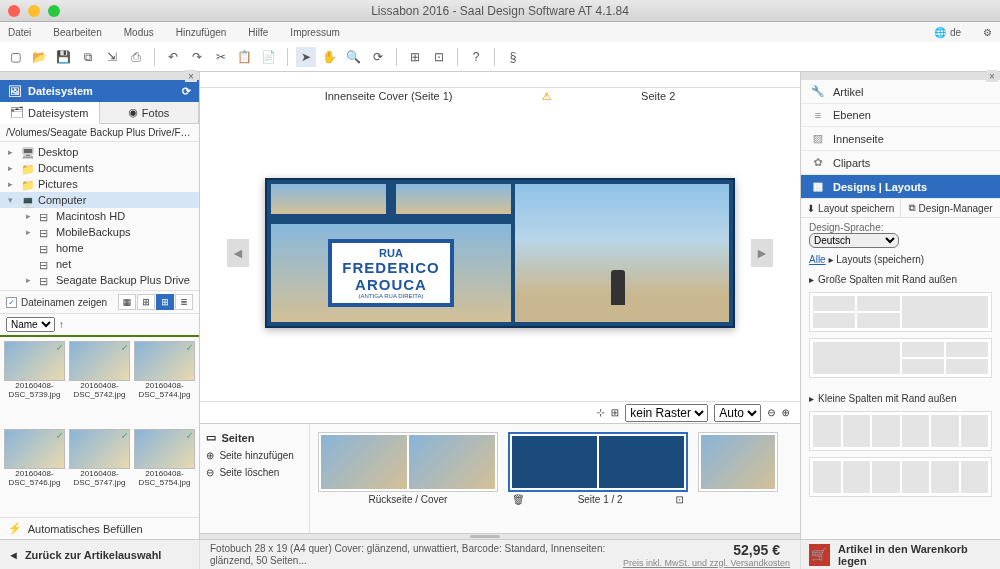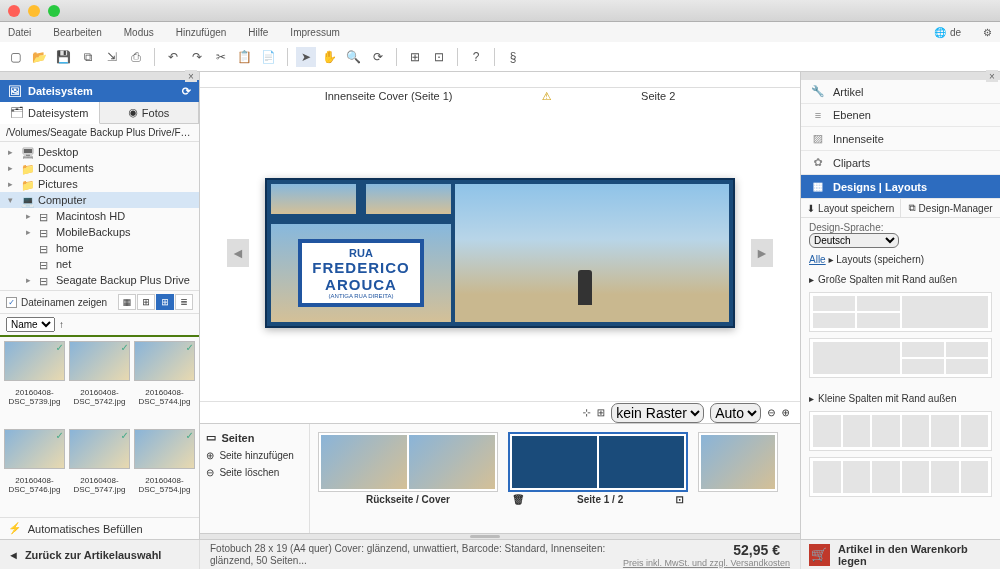--- a/index.html
+++ b/index.html
@@ -33,46 +33,46 @@
 .view-bar { display: flex; align-items: center; border-top: 1px solid #e0e0e0; border-bottom: 1px solid #e0e0e0; padding: 3px 6px; gap: 4px; font-size: 10px; }
 .view-bar .vb-btns { margin-left: auto; display: flex; gap: 1px; }
 .vb-btn { width: 18px; height: 16px; border: 1px solid #ccc; background: #fff; display: flex; align-items: center; justify-content: center; font-size: 9px; }
 .vb-btn.active { background: #2d6cbf; border-color: #2d6cbf; color: #fff; }
 .sort-bar { display: flex; align-items: center; padding: 3px 6px; border-bottom: 2px solid #4d7c0f; font-size: 10px; }
 .sort-bar select { font-size: 10px; }
 .thumbs { flex: 1; overflow-y: auto; padding: 4px; display: grid; grid-template-columns: repeat(3, 1fr); gap: 4px; }
 .thumb { position: relative; }
 .thumb-img { width: 100%; height: 40px; background: linear-gradient(135deg,#8ab4d8,#e8d9b0); border: 1px solid #bbb; }
 .thumb .chk { position: absolute; top: 1px; right: 1px; color: #4a8; font-size: 10px; }
-.thumb-label { font-size: 8px; text-align: center; line-height: 1.1; margin-top: 8px; overflow: hidden; }
+.thumb-label { font-size: 8px; text-align: center; line-height: 1.1; margin-top: 1px; overflow: hidden; }
 .auto-fill { padding: 4px 8px; border-top: 1px solid #e0e0e0; font-size: 11px; display: flex; align-items: center; gap: 6px; }
 .center { flex: 1; display: flex; flex-direction: column; background: #f6f6f6; }
 .canvas-area { flex: 1; position: relative; background: #fff; display: flex; flex-direction: column; }
 .ruler-top { height: 16px; background: #fff; border-bottom: 1px solid #ddd; }
 .page-labels { display: flex; justify-content: space-around; font-size: 11px; padding: 2px 80px; }
 .spread-wrap { flex: 1; display: flex; align-items: center; justify-content: center; position: relative; }
 .nav-arrow { width: 22px; height: 28px; background: #ddd; color: #888; display: flex; align-items: center; justify-content: center; cursor: pointer; font-size: 14px; }
 .spread { width: 470px; height: 150px; background: #1a4b7a; border: 2px solid #0d3055; box-shadow: 0 2px 8px rgba(0,0,0,.3); display: flex; gap: 4px; padding: 4px; margin: 0 16px; }
-.sp-left { display: grid; grid-template-columns: 1fr 1fr; gap: 10px; width: 180px; }
+.sp-left { display: grid; grid-template-columns: 1fr 1fr; gap: 10px; width: 240px; }
 .sp-cell { background: linear-gradient(180deg,#87b8dd,#d4c097); position: relative; }
 .sp-cell.sign { grid-column: span 2; display: flex; align-items: center; justify-content: center; }
 .sign-tile { background: #fff; border: 4px solid #2055a0; padding: 4px 10px; text-align: center; font-family: serif; color: #2055a0; }
 .sign-tile .r1 { font-size: 11px; font-weight: bold; }
 .sign-tile .r2 { font-size: 15px; font-weight: bold; letter-spacing: 1px; }
 .sign-tile .r3 { font-size: 6px; }
 .sp-right { flex: 1; background: linear-gradient(180deg,#8fc3e8 0%,#b8d5e8 40%,#c9b88f 80%); position: relative; }
 .person { position: absolute; left: 45%; bottom: 12%; width: 14px; height: 35px; background: #333; border-radius: 3px 3px 0 0; }
 .bottom-ctrl { height: 22px; display: flex; align-items: center; justify-content: flex-end; padding: 0 10px; gap: 6px; font-size: 10px; background: #fff; border-top: 1px solid #e0e0e0; }
-.bottom-ctrl select, .bottom-ctrl .bc-item { font-size: 14px; border-radius: 7px; }
+.bottom-ctrl select, .bottom-ctrl .bc-item { font-size: 12px; }
 .seiten-panel { height: 110px; border-top: 1px solid #ccc; background: #fafafa; display: flex; }
 .seiten-left { width: 110px; border-right: 1px solid #e0e0e0; padding: 4px; }
 .seiten-hdr { font-size: 11px; font-weight: bold; padding: 3px 2px; display: flex; align-items: center; gap: 5px; }
 .seiten-btn { font-size: 10px; padding: 3px 2px; display: flex; align-items: center; gap: 5px; cursor: pointer; }
 .seiten-strip { flex: 1; display: flex; align-items: flex-start; gap: 10px; padding: 8px; overflow-x: auto; }
-.sp-thumb { text-align: center; font-weight: bold; }
+.sp-thumb { text-align: center; }
 .sp-thumb-img { width: 180px; height: 60px; border: 1px solid #ccc; background: #fff; display: flex; gap: 2px; padding: 2px; }
 .sp-thumb-img.sel { border: 2px solid #2d6cbf; }
 .sp-thumb-half { flex: 1; background: linear-gradient(135deg,#8ab4d8,#d4c097); }
 .sp-thumb-half.dark { background: #1a4b7a; }
 .sp-thumb-lbl { font-size: 10px; margin-top: 2px; }
 .right-panel { width: 200px; background: #fafafa; border-left: 1px solid #ccc; display: flex; flex-direction: column; }
 .accordion-item { display: flex; align-items: center; gap: 8px; padding: 5px 10px; font-size: 11px; border-bottom: 1px solid #e8e8e8; cursor: pointer; }
 .accordion-item.active { background: #2d6cbf; color: #fff; font-weight: bold; }
 .acc-ic { width: 14px; text-align: center; color: #888; }
 .accordion-item.active .acc-ic { color: #fff; }
@@ -104,20 +104,21 @@
 </style>
 </head>
 <body>
 
 <div class="titlebar">
   <div class="traffic">
     <div class="tl red"></div>
     <div class="tl yellow"></div>
     <div class="tl green"></div>
   </div>
+  <div class="title">Lissabon 2016 - Saal Design Software AT 4.1.84</div>
 </div>
 
 <div class="menubar">
   <span>Datei</span>
   <span>Bearbeiten</span>
   <span>Modus</span>
   <span>Hinzufügen</span>
   <span>Hilfe</span>
   <span>Impressum</span>
   <div class="spacer"></div>

